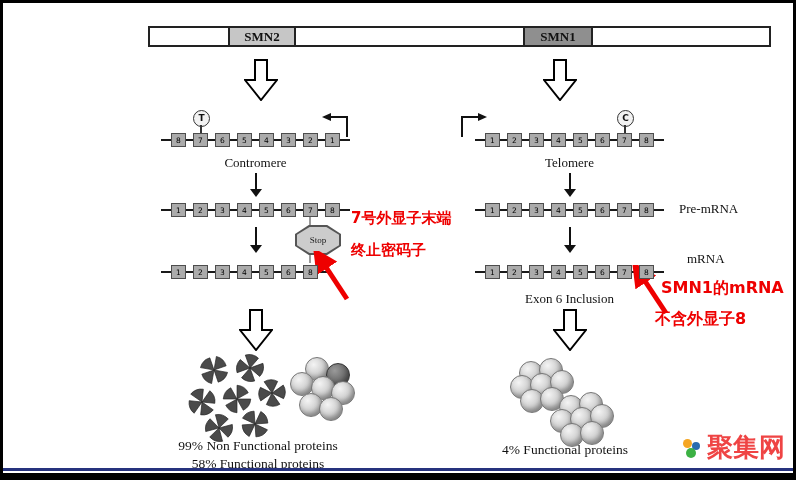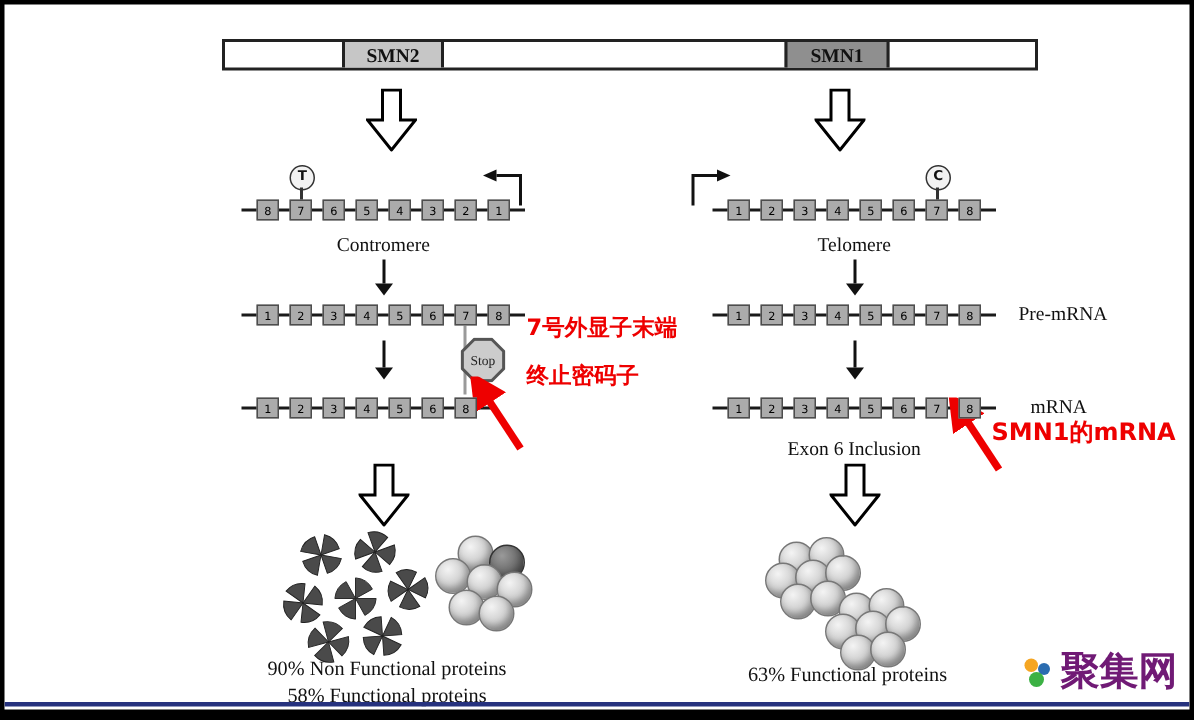--- a/index.html
+++ b/index.html
@@ -57,33 +57,33 @@
     box-shadow:inset -2px -3px 4px rgba(0,0,0,0.25);}
   .ball.dark{background:radial-gradient(circle at 35% 30%, #9a9a9a 0%, #6a6a6a 55%, #474747 100%);border-color:#333;}
   .pin{position:absolute;width:30px;height:30px;}
 
   .result{position:absolute;text-align:center;font-size:13.5px;line-height:18px;}
 
   
   .wm{position:absolute;display:flex;align-items:center;gap:4px;}
   .wm-dots{position:relative;width:22px;height:22px;}
   .wm-dots i{position:absolute;border-radius:50%;display:block;}
-  .wm-text{font:bold 26px "DejaVu Sans",sans-serif;color:#701a75;
+  .wm-text{font:bold 26px "DejaVu Sans",sans-serif;color:#ef4444;
     text-shadow:-1px -1px 0 #fff,1px -1px 0 #fff,-1px 1px 0 #fff,1px 1px 0 #fff;}
   .bottom-line{position:absolute;left:0;right:0;bottom:2px;height:3px;background:#26327e;}
 </style>
 </head>
 <body>
 
 <div class="canvas">
 
   <div class="abs title" style="left:8px;top:6px;">
   </div>
 
-  <div class="abs chrom" style="left:145px;top:23px;width:544px;height:21px;">
+  <div class="abs chrom" style="left:145px;top:23px;width:623px;height:21px;">
     <div class="gene light" style="left:78px;width:64px;">
       <span>SMN2</span>
     </div>
     <div class="gene dark" style="left:373px;width:66px;">
       <span>SMN1</span>
     </div>
   </div>
 
   <svg class="abs" style="left:241px;top:56px;" width="34" height="42">
     <polygon points="11,1 23,1 23,21 33,21 17,41 1,21 11,21" fill="#fff" stroke="#000" stroke-width="2"></polygon>
@@ -183,21 +183,21 @@
   <div class="tarrow" style="left:246px;top:224px;">
     <div class="stem" style="height:18px;"></div>
       <div class="head"></div>
   </div>
   <div class="tarrow" style="left:560px;top:224px;">
     <div class="stem" style="height:18px;"></div>
       <div class="head"></div>
   </div>
 
   <div class="post" style="left:306px;top:214px;height:46px;"></div>
-  <div class="oct-outer" style="left:304px;top:222px;">
+  <div class="oct-outer" style="left:292px;top:222px;padding-left:16px;">
     <div class="oct-inner">Stop</div>
   </div>
 
   <div class="strip" style="left:168px;top:262px;width:147px;">
     <div class="sline"></div>
     <div class="boxes">
 
     <span class="exon">1</span>
         <span class="exon">2</span>
         <span class="exon">3</span>
@@ -214,21 +214,21 @@
     <span class="exon">1</span>
         <span class="exon">2</span>
         <span class="exon">3</span>
         <span class="exon">4</span>
         <span class="exon">5</span>
         <span class="exon">6</span>
         <span class="exon">7</span>
         <span class="exon">8</span>
       </div>
   </div>
-  <div class="abs side-lab" style="left:684px;top:260px;">mRNA</div>
+  <div class="abs side-lab" style="left:684px;top:248px;">mRNA</div>
 
   <div class="abs lab" style="left:474px;top:288px;width:185px;">Exon 6 Inclusion</div>
 
   <svg class="abs" style="left:236px;top:306px;" width="34" height="42">
     <polygon points="11,1 23,1 23,21 33,21 17,41 1,21 11,21" fill="#fff" stroke="#000" stroke-width="2"></polygon>
   </svg>
   <svg class="abs" style="left:550px;top:306px;" width="34" height="42">
     <polygon points="11,1 23,1 23,21 33,21 17,41 1,21 11,21" fill="#fff" stroke="#000" stroke-width="2"></polygon>
   </svg>
 
@@ -237,20 +237,21 @@
   <svg class="abs" style="left:308px;top:248px;" width="44" height="52">
     <defs>
       <marker id="ra1" markerWidth="5" markerHeight="5" refX="2.5" refY="2.5" orient="auto">
         <path d="M0,0 L5,2.5 L0,5 Z" fill="#ee0000"></path>
       </marker>
     </defs>
     <line x1="36" y1="48" x2="9" y2="7" stroke="#ee0000" stroke-width="5" marker-end="url(#ra1)"></line>
   </svg>
 
   <div class="red-note big" style="left:658px;top:275px;">SMN1的mRNA</div>
+  <div class="red-note big" style="left:652px;top:306px;">不含外显子8</div>
   <svg class="abs" style="left:626px;top:262px;" width="44" height="52">
     <defs>
       <marker id="ra2" markerWidth="5" markerHeight="5" refX="2.5" refY="2.5" orient="auto">
         <path d="M0,0 L5,2.5 L0,5 Z" fill="#ee0000"></path>
       </marker>
     </defs>
     <line x1="37" y1="48" x2="10" y2="7" stroke="#ee0000" stroke-width="5" marker-end="url(#ra2)"></line>
   </svg>
 
   <div>
@@ -333,25 +334,25 @@
     <i class="ball" style="left:556px;top:392px;"></i>
     <i class="ball" style="left:576px;top:389px;"></i>
     <i class="ball" style="left:547px;top:406px;"></i>
     <i class="ball" style="left:567px;top:404px;"></i>
     <i class="ball" style="left:587px;top:401px;"></i>
     <i class="ball" style="left:557px;top:420px;"></i>
     <i class="ball" style="left:577px;top:418px;"></i>
   </div>
 
   <div class="result" style="left:140px;top:434px;width:230px;">
-    <div>90% Non Functional proteins</div>
+    <div>99% Non Functional proteins</div>
     <div>58% Functional proteins</div>
   </div>
   <div class="result" style="left:452px;top:438px;width:220px;">
-    <div>63% Functional proteins</div>
+    <div>4% Functional proteins</div>
   </div>
 
   <div class="wm" style="right:8px;bottom:8px;">
     <span class="wm-dots">
       <i style="left:2px;top:2px;width:9px;height:9px;background:#f5a623;"></i>
       <i style="left:11px;top:5px;width:8px;height:8px;background:#2b6cb0;"></i>
       <i style="left:5px;top:11px;width:10px;height:10px;background:#3cb144;"></i>
     </span>
     <span class="wm-text">聚集网</span>
   </div>

